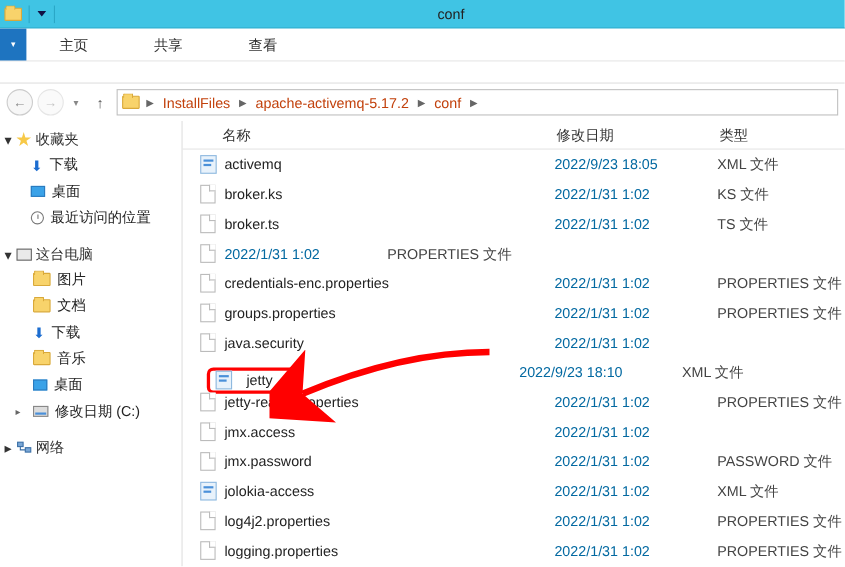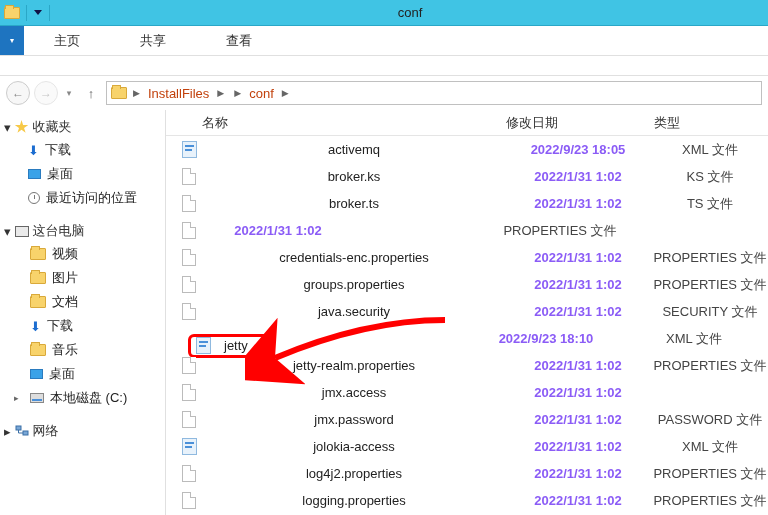--- a/index.html
+++ b/index.html
@@ -75,28 +75,28 @@
 
   
   .main { flex:1; display:flex; flex-direction:column; }
   .columns {
     height:26px; display:flex; align-items:center; border-bottom:1px solid #e5e5e5;
     font-size:13px; color:#333;
   }
   .col-name { width:340px; padding-left:36px; }
   .col-date { width:148px; }
   .col-type { flex:1; }
-  .filelist { flex:1; overflow:hidden;text-align:center; }
+  .filelist { flex:1; overflow:hidden; }
   .filerow {
     height:27px; display:flex; align-items:center; font-size:13px; color:#222;
     padding-left:14px;
   }
   .filerow .ficon { width:18px; height:18px; margin-right:6px; display:flex; align-items:center; justify-content:center;}
   .filerow .fname { width:300px; white-space:nowrap; overflow:hidden; }
-  .filerow .fdate { width:148px; color:#8b5cf6;font-weight:bold; }
+  .filerow .fdate { width:148px; color:#0369a1; }
   .filerow .ftype { flex:1; color:#444; white-space:nowrap; }
 
   
   .highlight-box {
     border:3px solid #ff0000; border-radius:6px;
     margin-left:8px; padding-left:3px; width:84px;margin-top:14px;
   }
 
   
   .blank-doc {
@@ -157,20 +157,21 @@
   </div>
   <div class="navhist">▾</div>
   <div class="upbtn">
     <span>↑</span>
   </div>
   <div class="addressbar">
     <div class="yfolder"></div>
     <span class="crumb-sep">▶</span>
     <span class="crumb">InstallFiles</span>
     <span class="crumb-sep">▶</span>
+    <span class="crumb">apache-activemq-5.17.2</span>
     <span class="crumb-sep">▶</span>
     <span class="crumb">conf</span>
     <span class="crumb-sep">▶</span>
   </div>
 </div>
 
 <div class="body">
 
   <div class="sidebar">
     <div class="side-group-label">
@@ -197,25 +198,20 @@
 
     <div class="side-group-label">
       <span class="tw" style="margin-left:-14px">▾</span>
       <span class="pc-icon"></span>
       <span>这台电脑</span>
     </div>
     <div id="pc-items">
         <div class="side-item">
        <span class="tw"></span>
           <span class="yfolder"></span>
-       <span>视频</span>
-     </div>
-        <div class="side-item">
-       <span class="tw"></span>
-          <span class="yfolder"></span>
        <span>图片</span>
      </div>
         <div class="side-item">
        <span class="tw"></span>
           <span class="yfolder"></span>
        <span>文档</span>
      </div>
         <div class="side-item">
        <span class="tw"></span>
           <span class="dl-icon">⬇</span>
@@ -227,21 +223,21 @@
        <span>音乐</span>
      </div>
         <div class="side-item">
        <span class="tw"></span>
           <span class="desk-icon"></span>
        <span>桌面</span>
      </div>
         <div class="side-item">
        <span class="tw">▸</span>
           <span class="hdd-icon"></span>
-       <span>本地磁盘 (C:)</span>
+       <span>修改日期 (C:)</span>
      </div>
       </div>
 
     <div style="height:10px"></div>
 
     <div class="side-group-label">
       <span class="tw" style="margin-left:-14px">▸</span>
       <span class="net-icon">
         <svg width="14" height="12">
             <rect x="1" y="1" width="5" height="4" fill="#7aa7d6" stroke="#3a6fa6"></rect>
@@ -306,21 +302,20 @@
        <span class="fname">groups.properties</span>
        <span class="fdate">2022/1/31 1:02</span>
        <span class="ftype">PROPERTIES 文件</span>
      </div>
         <div class="filerow">
        <span class="ficon">
             <div class="blank-doc"></div>
           </span>
        <span class="fname">java.security</span>
        <span class="fdate">2022/1/31 1:02</span>
-       <span class="ftype">SECURITY 文件</span>
      </div>
         <div class="filerow">
        <div class="highlight-box" style="display:flex;align-items:center;gap:6px;">
          <span class="ficon">
               <div class="xml-doc"></div>
             </span>
          <span>jetty</span>
        </div>
        <div style="width:200px"></div>
        <span class="fdate">2022/9/23 18:10</span>

